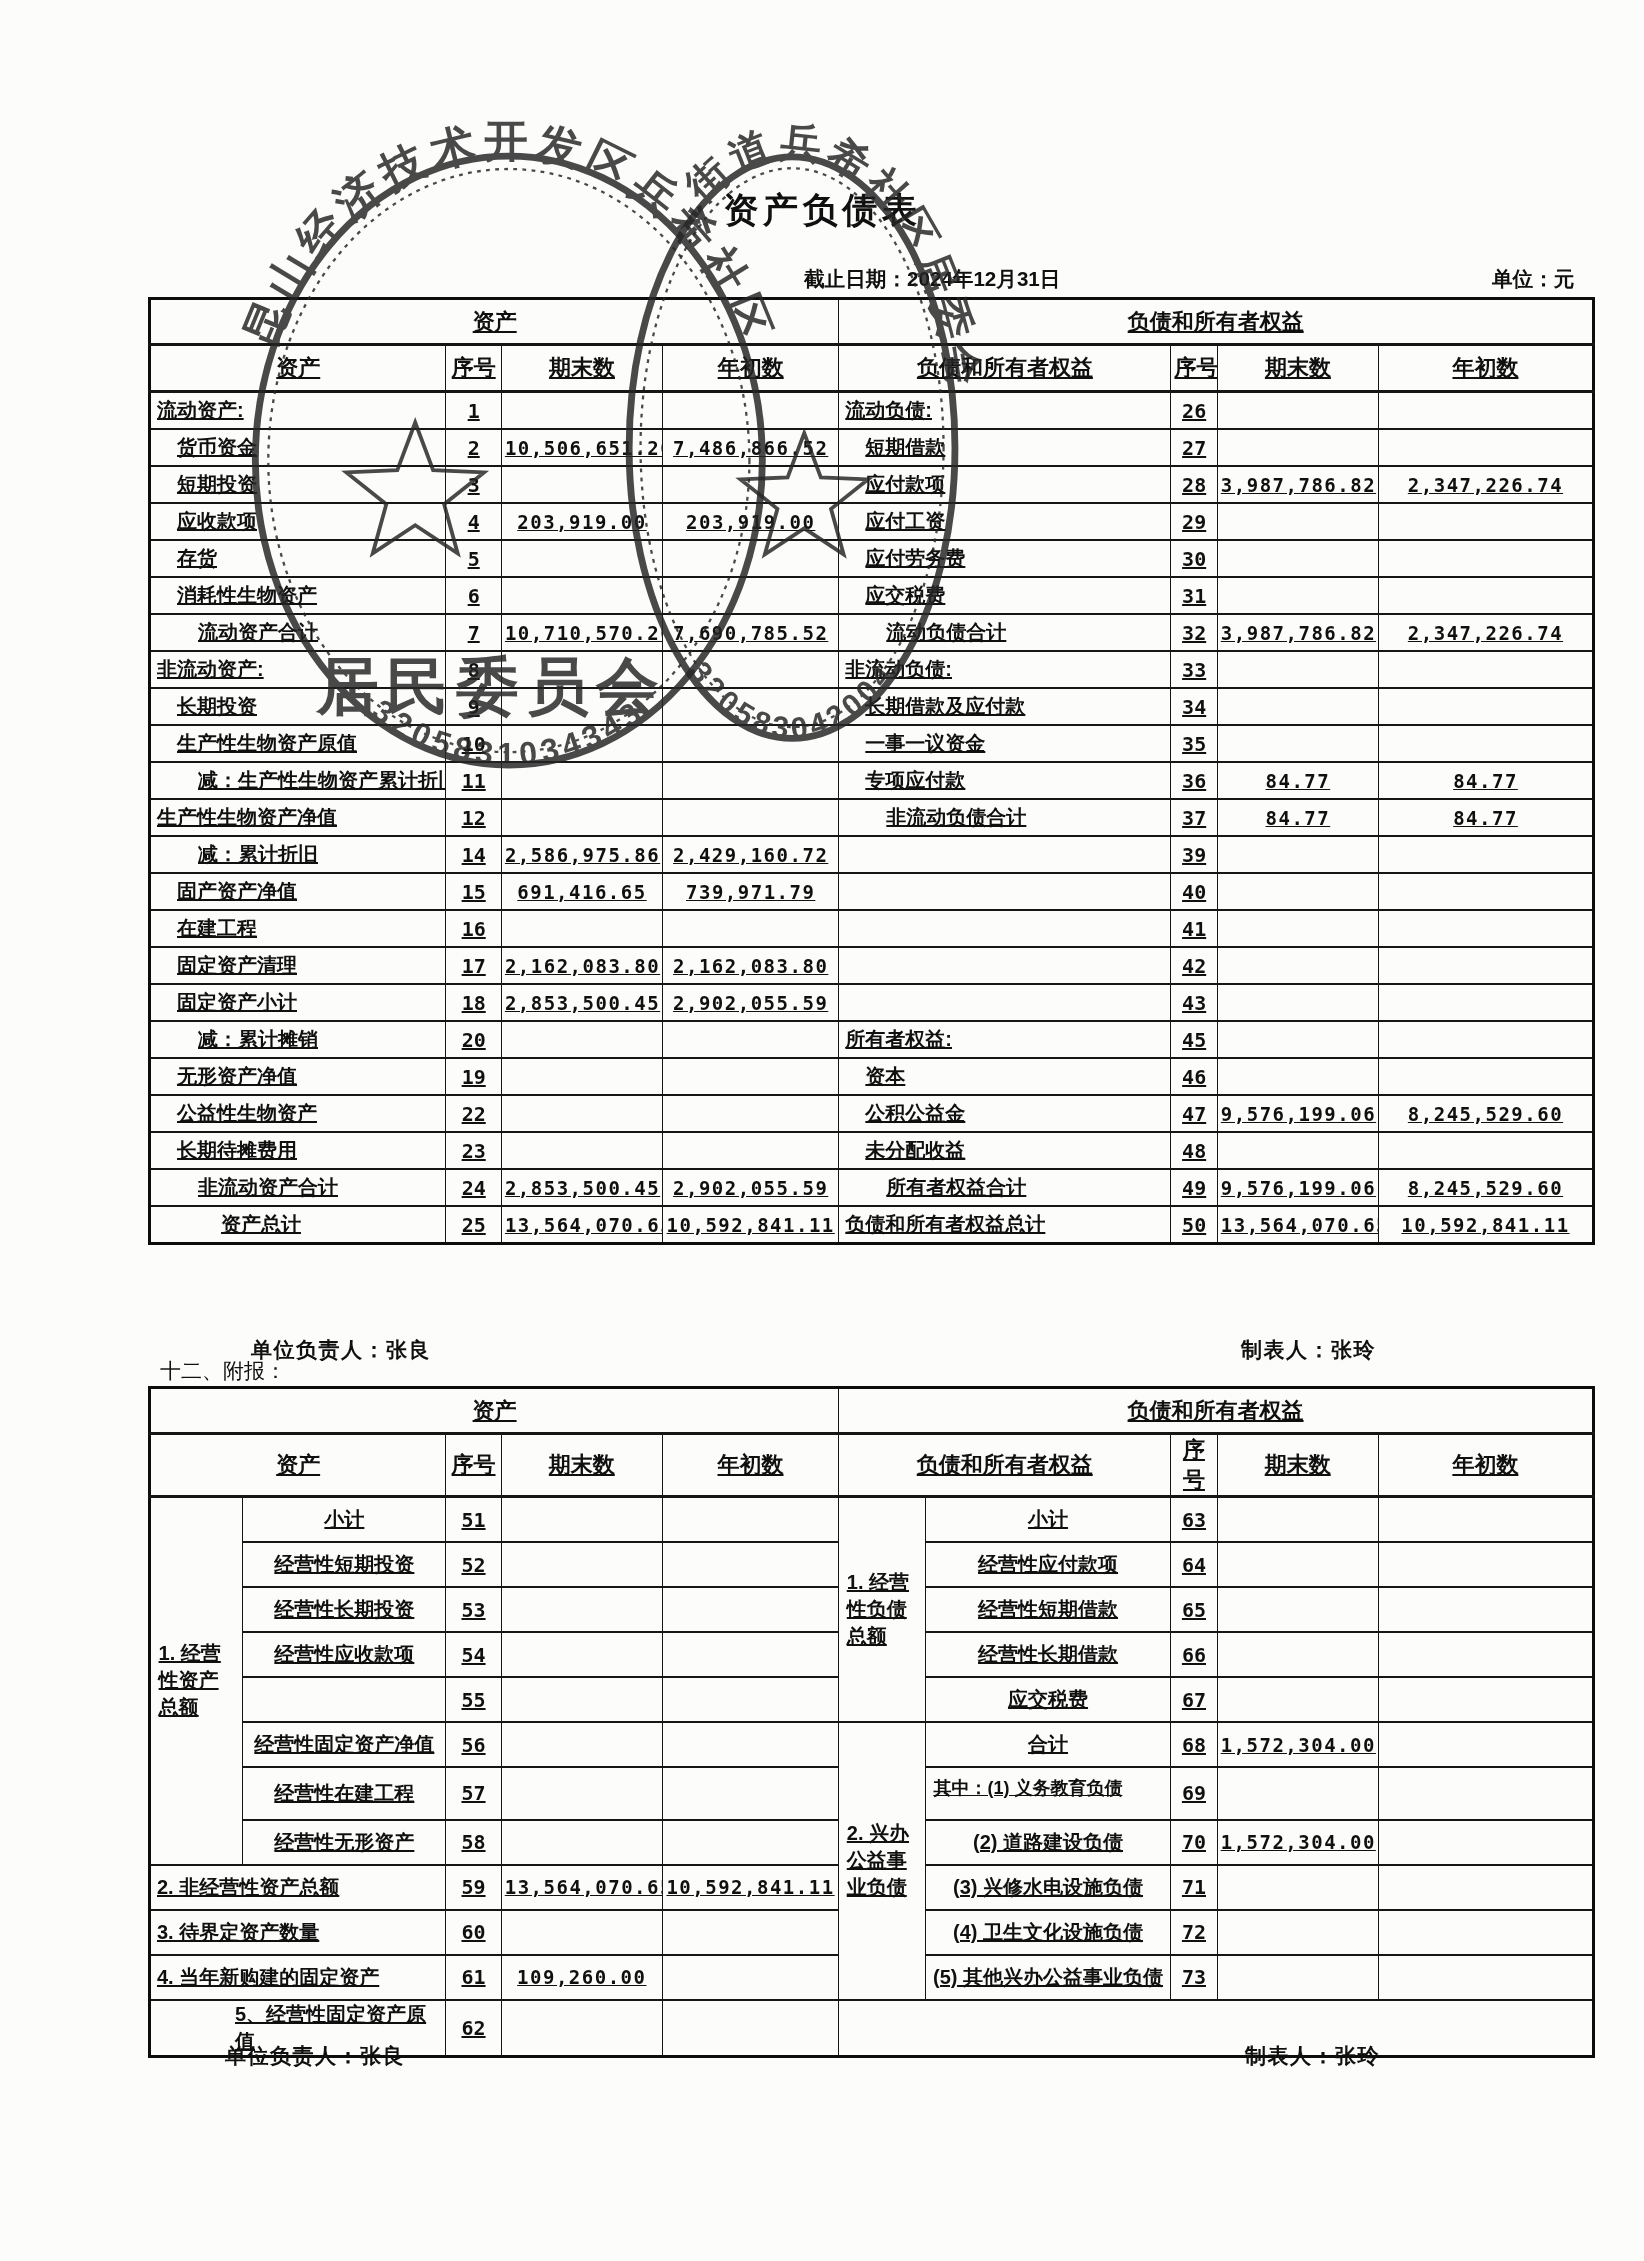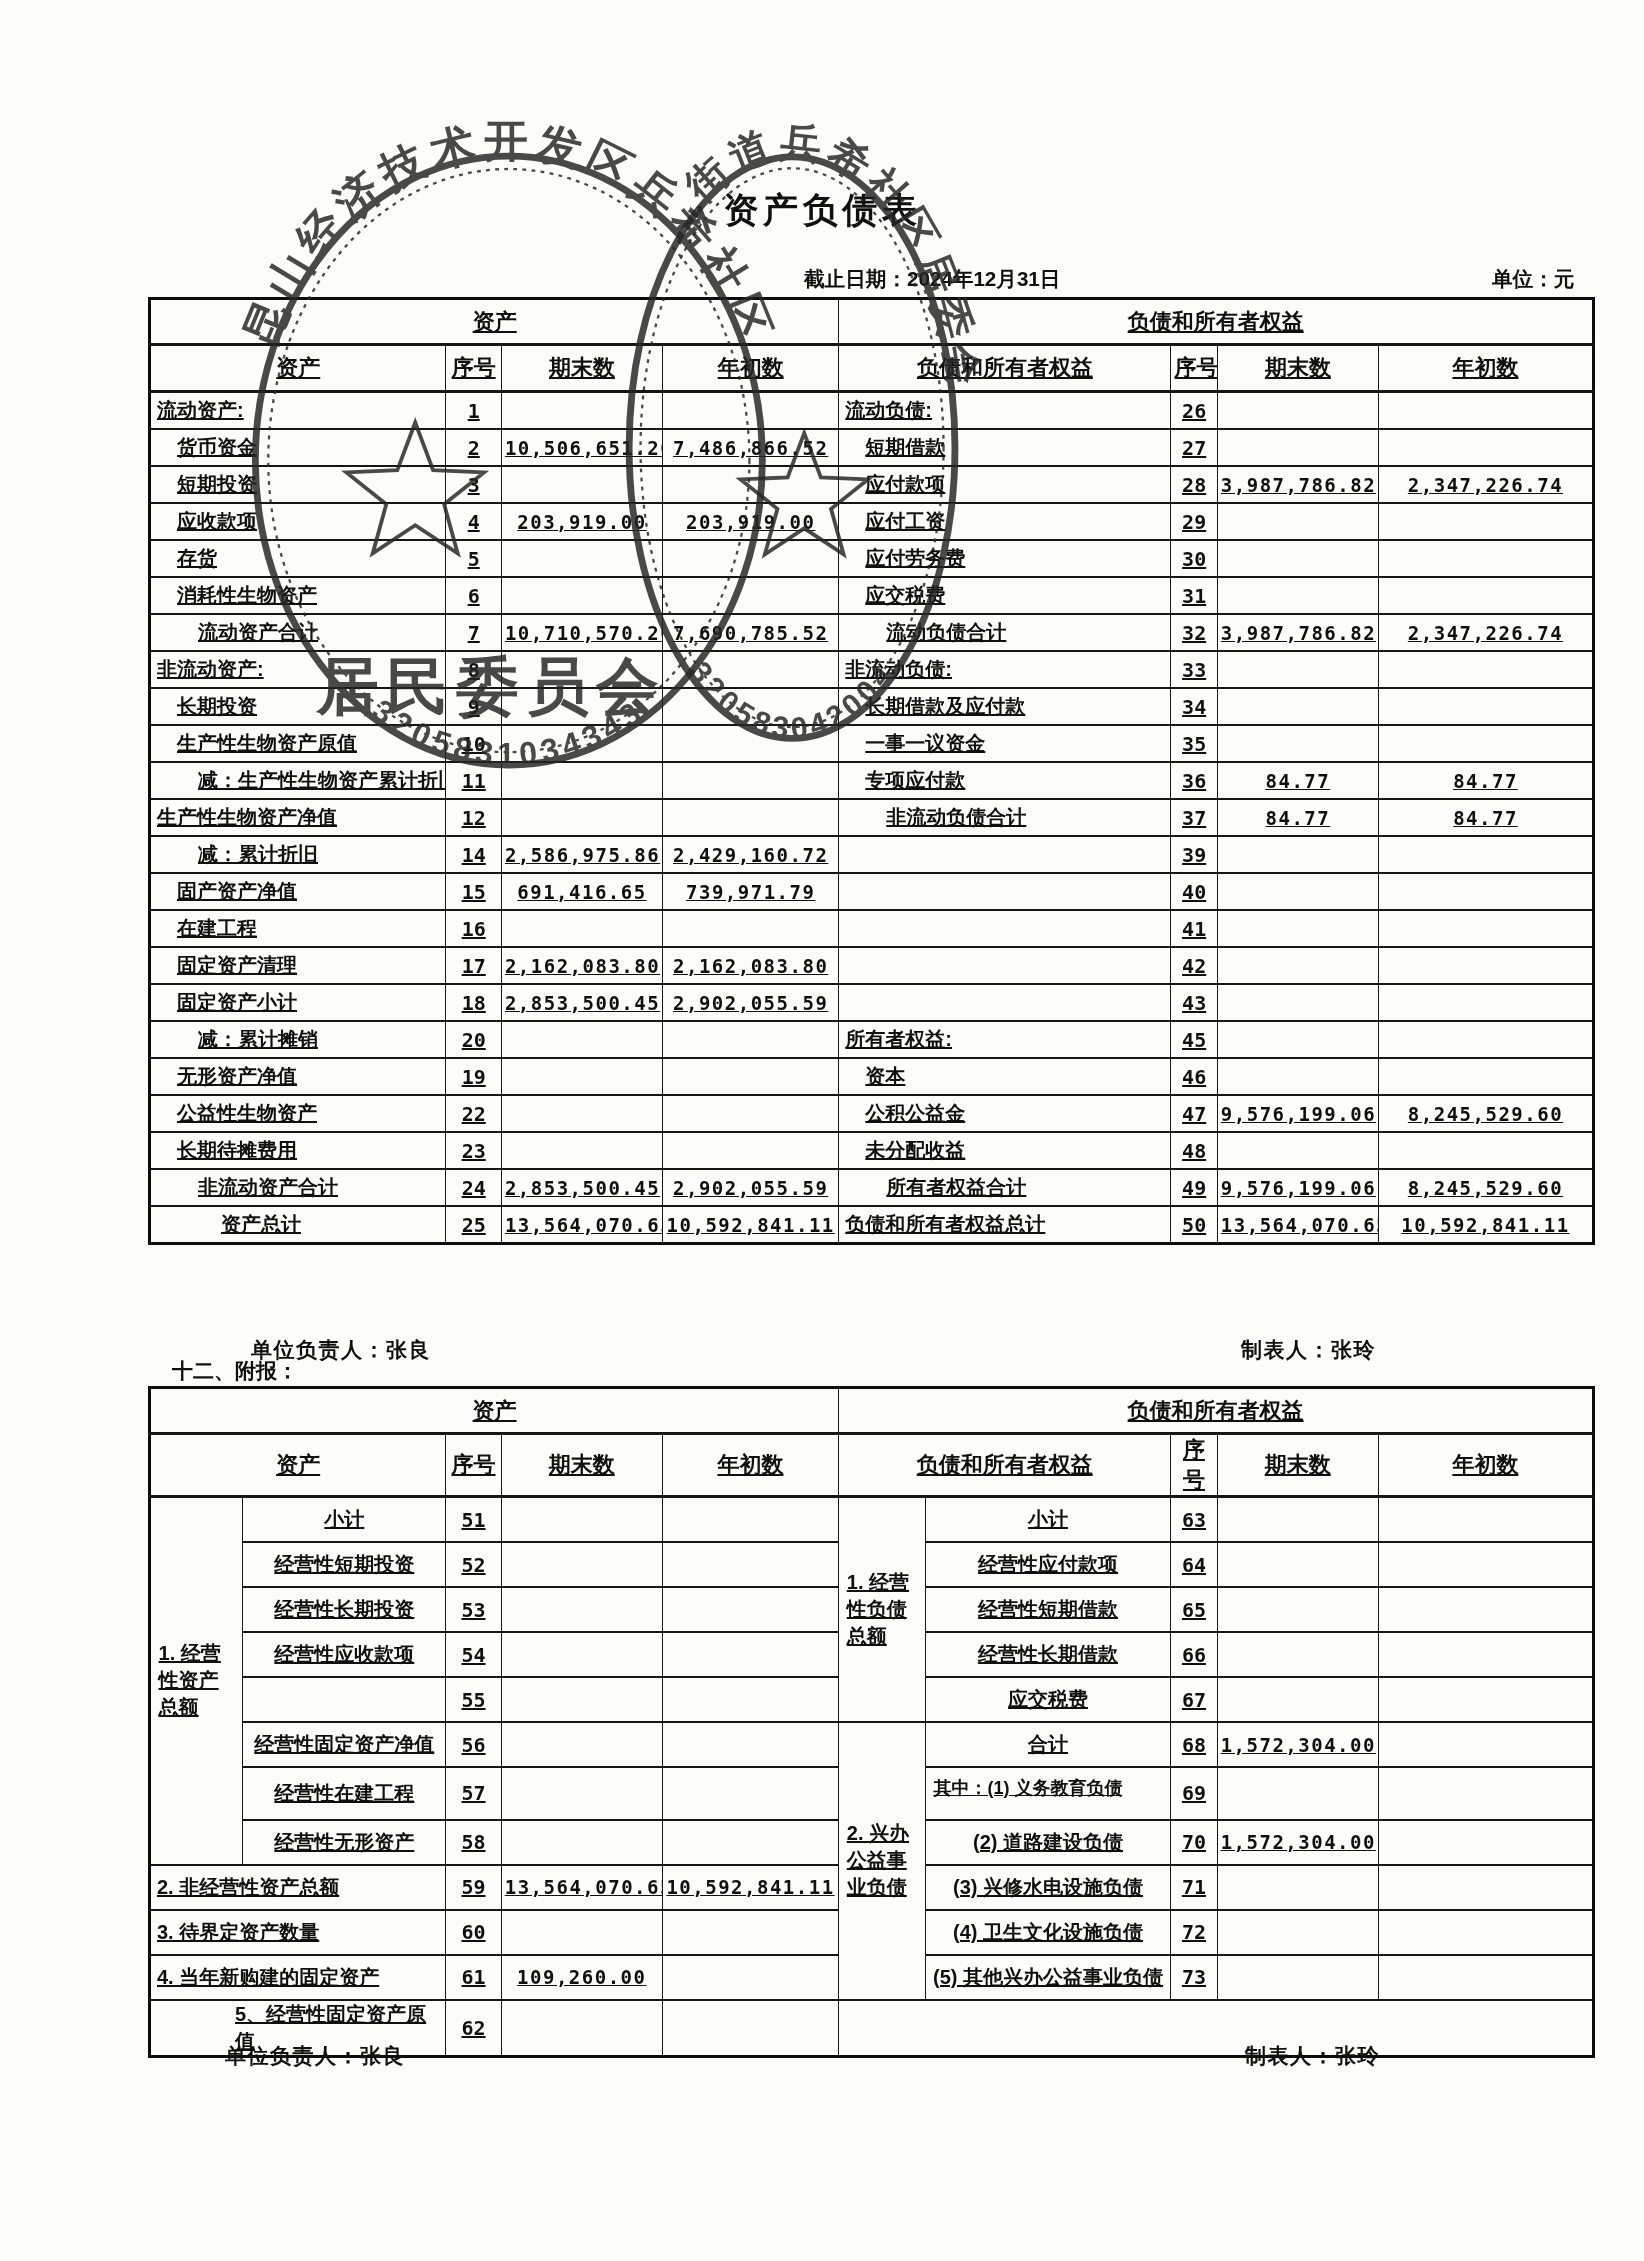--- a/index.html
+++ b/index.html
@@ -36,21 +36,21 @@
   td.num{text-align:center;font-family:"DejaVu Sans Mono", monospace;font-size:19px;letter-spacing:1.5px;}
   td.ctr{text-align:center;}
   td.grp{text-align:left;padding:0 7.6px;font-size:20px;line-height:1.35;}
   td.sub{text-align:left;font-size:18px;padding-left:7.6px;vertical-align:top;padding-top:7.6px;border-radius:16px;}
   td.flab{text-align:left;padding-left:6px;}
   td.ind{padding-left:84px;}
   td.merged{background:transparent;}
   .foot{position:absolute;font-size:21px;font-weight:700;letter-spacing:1.5px;margin-top:20px;}
   .f1l{top:1316px;left:251px;}
   .f1r{top:1316px;left:1241px;}
-  .heading12{position:absolute;top:1357px;left:172px;font-size:21px;font-weight:700;text-align:center;}
+  .heading12{position:absolute;top:1357px;left:160px;font-size:21px;font-weight:400;text-align:center;}
   .f2l{top:2022px;left:225px;}
   .f2r{top:2022px;left:1245px;}
   svg.stamps{position:absolute;top:0;left:0;pointer-events:none;}
   .stamp{opacity:0.83;}
   .stamp text{fill:#262626;font-family:"Liberation Sans", sans-serif;font-weight:700;}
   .stamp .ring{fill:none;stroke:#262626;}
 </style>
 </head>
 <body>
 

